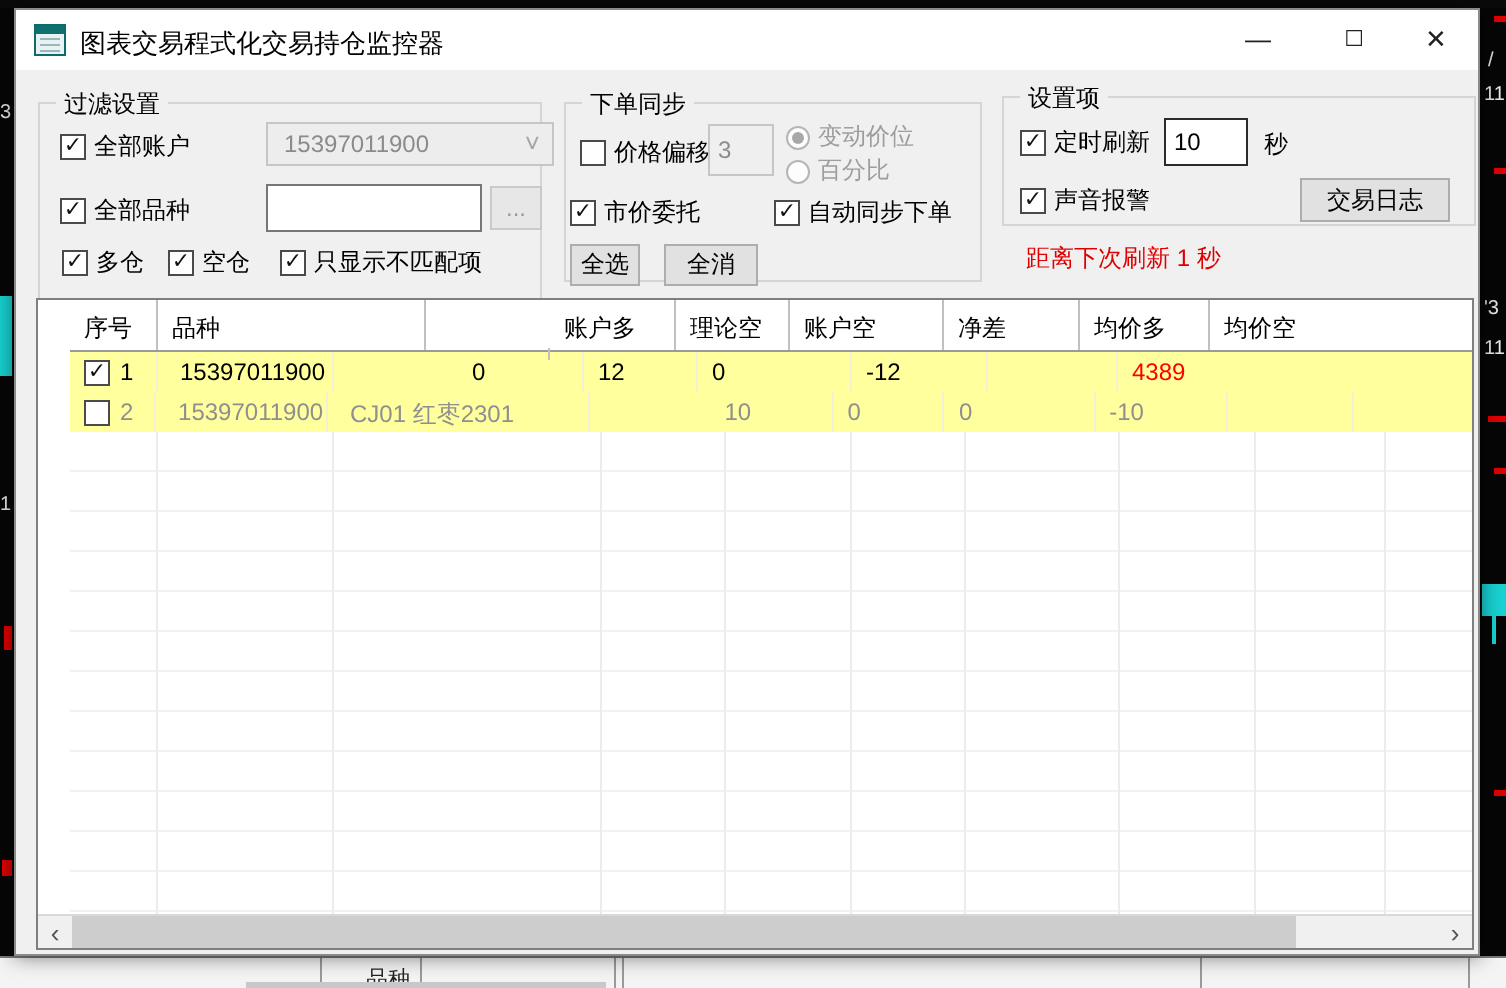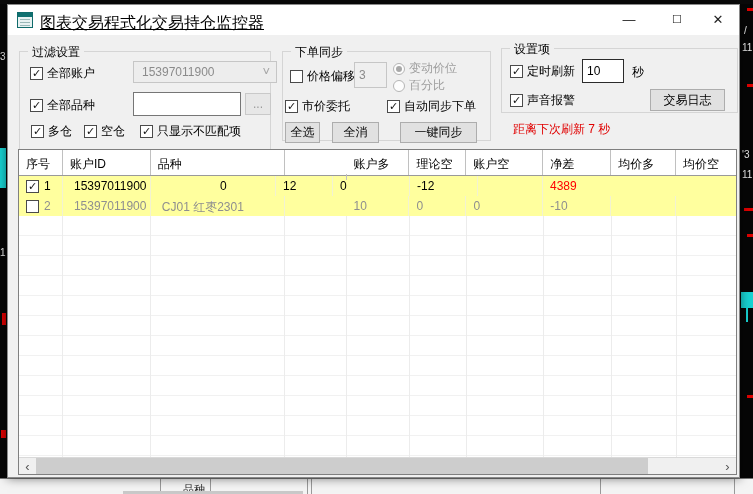--- a/index.html
+++ b/index.html
@@ -17,21 +17,21 @@
   #bg-bottom .bar{position:absolute;left:123px;top:12px;width:180px;height:4px;background:#c9c9c9;}
 
   
   #win{position:absolute;left:7px;top:4px;width:733px;height:474px;background:#f0f0f0;
        border:1px solid #8a8a8a;box-shadow:0 0 10px rgba(0,0,0,.55);}
   #titlebar{position:absolute;left:0;top:0;width:100%;height:30px;background:#ffffff;}
   #app-icon{position:absolute;left:9px;top:7px;width:16px;height:16px;background:#e8f2f2;border:1px solid #0f6b6b;}
   #app-icon:before{content:"";position:absolute;left:0;top:0;width:14px;height:4px;background:#0f7070;}
   #app-icon:after{content:"";position:absolute;left:2px;top:6px;width:10px;height:7px;
       background:repeating-linear-gradient(#9ab8b8 0 1px,transparent 1px 3px);}
-  #title-text{position:absolute;left:32px;top:8px;font-size:16px;color:#000;text-decoration:underline;}
+  #title-text{position:absolute;left:32px;top:8px;font-size:13px;color:#000;}
   .winbtn{position:absolute;top:0;height:29px;width:46px;display:flex;align-items:center;justify-content:center;
       color:#222;font-size:13px;}
   #btn-min{left:598px;}  #btn-max{left:646px;font-size:11px;} #btn-close{left:687px;}
 
   
   .group{position:absolute;border:1px solid #d5d5d5;}
   .group>.glabel{position:absolute;left:8px;top:-8px;background:#f0f0f0;padding:0 4px;font-size:12px;color:#000;}
   #grp-filter{left:11px;top:46px;width:252px;height:111px;}
   #grp-order{left:274px;top:46px;width:209px;height:90px;}
   #grp-settings{left:493px;top:43px;width:237px;height:65px;}
@@ -47,21 +47,21 @@
        display:flex;align-items:center;justify-content:center;}
   .input{position:absolute;background:#fff;border:1px solid #767676;font-size:12px;color:#000;
        display:flex;align-items:center;padding-left:4px;}
   .input.disabled{background:#efefef;border-color:#c6c6c6;color:#8b8b8b;}
   #combo-account{position:absolute;left:113px;top:9px;width:144px;height:22px;background:#ededed;
        border:1px solid #c6c6c6;display:flex;align-items:center;padding-left:8px;font-size:12px;color:#8b8b8b;}
   #combo-account .chev{position:absolute;right:6px;top:2px;color:#a5a5a5;font-size:13px;}
   #red-countdown{position:absolute;left:505px;top:116px;font-size:12px;color:#e00000;}
 
   
-  #grid{position:absolute;left:10px;top:144px;width:719px;height:326px;background:#fff;border:1px solid #7f7f7f;}
+  #grid{position:absolute;left:10px;top:144px;width:719px;height:326px;background:#fff;border:1px solid #7f7f7f;padding-left:16px;}
   #ghead{display:flex;height:26px;background:#fff;border-bottom:1px solid #9a9a9a;}
   #ghead .hc{font-size:12px;color:#000;padding:6px 0 0 7px;border-right:1px solid #c0c0c0;overflow:hidden;white-space:nowrap;}
   .row{display:flex;height:20px;background:#ffff9e;}
   .row .dc{font-size:12px;color:#000;padding:3px 0 0 7px;border-right:1px solid #f2f2d2;overflow:hidden;white-space:nowrap;}
   .row.dim .dc{color:#8f8f8f;}
   .row .dc.red{color:#ff0000;}
   .row .dc.c1,.row .dc.c2{padding-left:11px;}
   .rowcb{width:13px;height:13px;background:#fff;border:1px solid #4a4a4a;display:inline-flex;align-items:center;
        justify-content:center;font-size:11px;line-height:10px;color:#111;margin-right:5px;vertical-align:-2px;flex:0 0 13px;}
   .c0{width:44px;} .c1{width:88px;} .c2{width:134px;} .c3{width:62px;margin-top:24px;} .c4{width:63px;}
@@ -188,46 +188,44 @@
         <span class="box">✓</span>
         <span>市价委托</span>
       </label>
       <label class="cb" style="left:104px;top:46px;">
         <span class="box">✓</span>
         <span>自动同步下单</span>
       </label>
 
       <div class="btn" style="left:2px;top:70px;width:35px;height:21px;">全选</div>
       <div class="btn" style="left:49px;top:70px;width:47px;height:21px;">全消</div>
-      <div class="btn" style="left:117px;top:70px;width:77px;height:21px;">一键同步</div>
     </div>
 
     <div class="group" id="grp-settings">
       <span class="glabel">设置项</span>
 
       <label class="cb" style="left:8px;top:14px;">
         <span class="box">✓</span>
         <span>定时刷新</span>
       </label>
       <div class="input" style="left:80px;top:10px;width:42px;height:24px;border-color:#2b2b2b;">10</div>
       <span style="position:absolute;left:130px;top:15px;font-size:12px;color:#000;">秒</span>
 
       <label class="cb" style="left:8px;top:43px;">
         <span class="box">✓</span>
         <span>声音报警</span>
       </label>
       <div class="btn" style="left:148px;top:40px;width:75px;height:22px;">交易日志</div>
     </div>
 
-    <div id="red-countdown">距离下次刷新 7 秒</div>
+    <div id="red-countdown">距离下次刷新 1 秒</div>
 
     <div id="grid">
       <div id="ghead">
         <div class="hc c0">序号</div>
-        <div class="hc c1">账户ID</div>
         <div class="hc c2">品种</div>
         <div class="hc c3">理论多</div>
         <div class="hc c4">账户多</div>
         <div class="hc c5">理论空</div>
         <div class="hc c6">账户空</div>
         <div class="hc c7">净差</div>
         <div class="hc c8">均价多</div>
         <div class="hc c9">均价空</div>
       </div>
 

